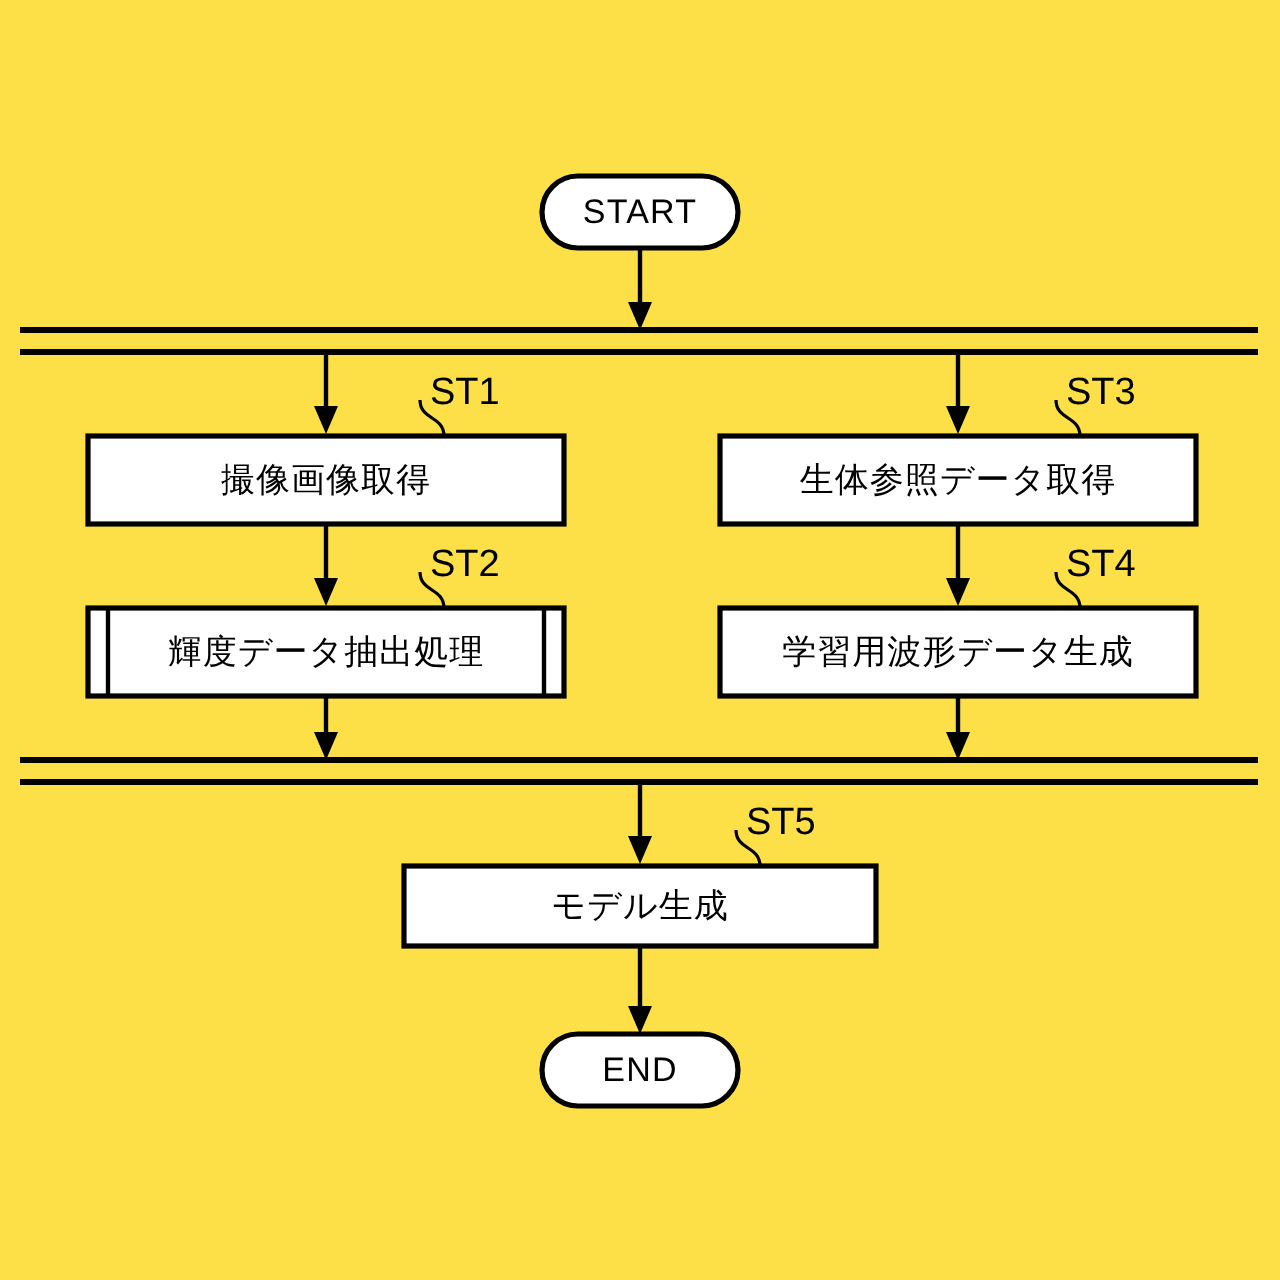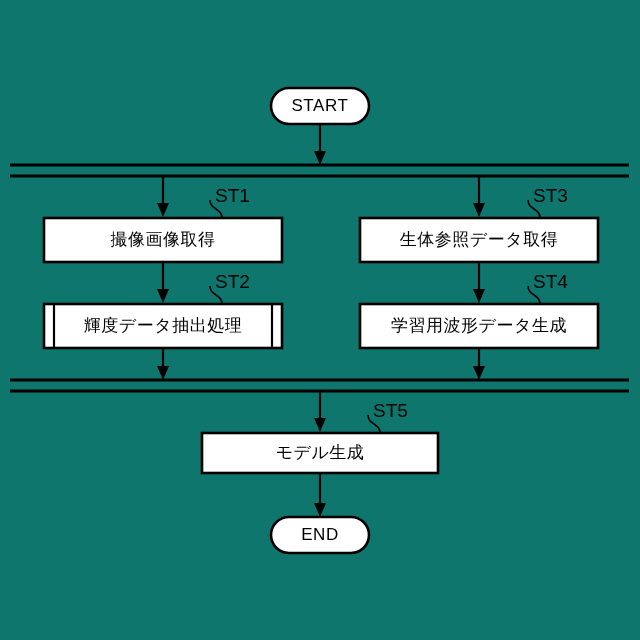--- a/index.html
+++ b/index.html
@@ -4,21 +4,21 @@
 <style>
   html, body {
     margin: 0;
     padding: 0;
     background: #ffffff;
   }
   #canvas {
     position: relative;
     width: 640px;
     height: 640px;
-    background: #0f766e;
+    background: #fde047;
     font-family: "Liberation Sans", "DejaVu Sans", sans-serif;
     overflow: hidden;
   }
   #flow-svg {
     position: absolute;
     left: 0;
     top: 0;
     width: 640px;
     height: 640px;
   }

